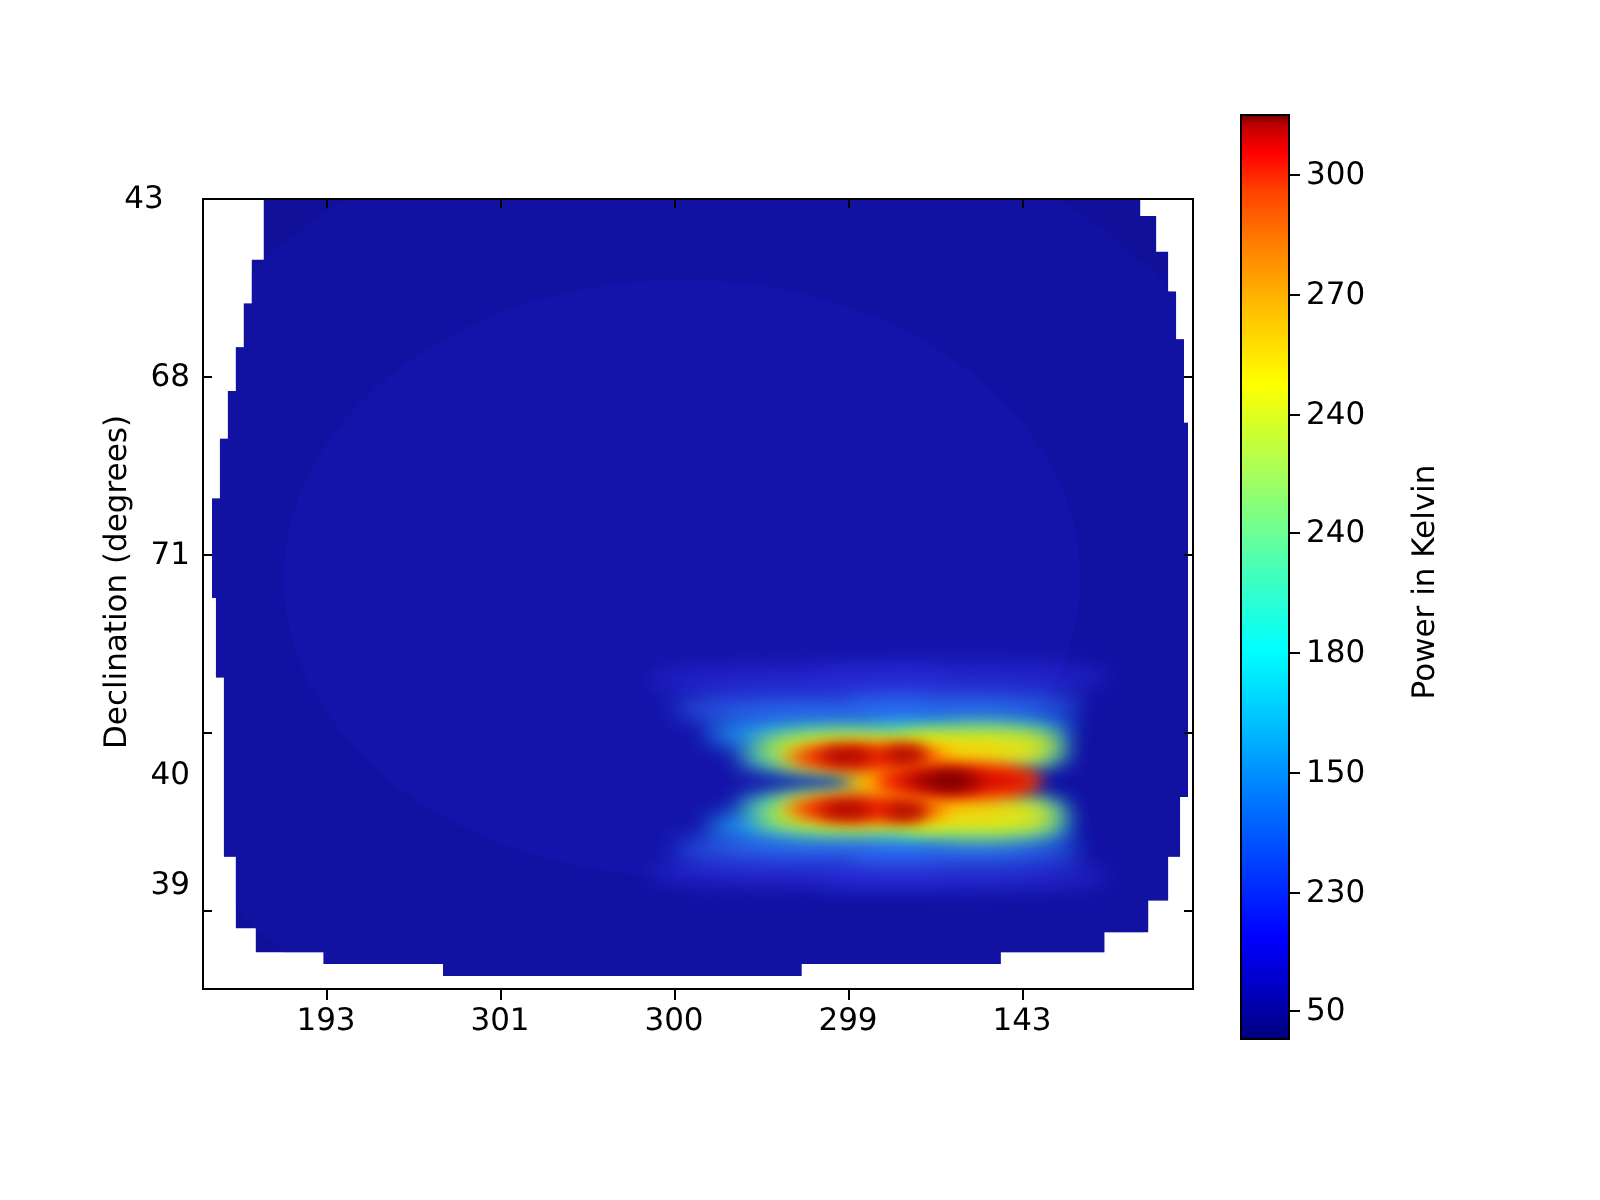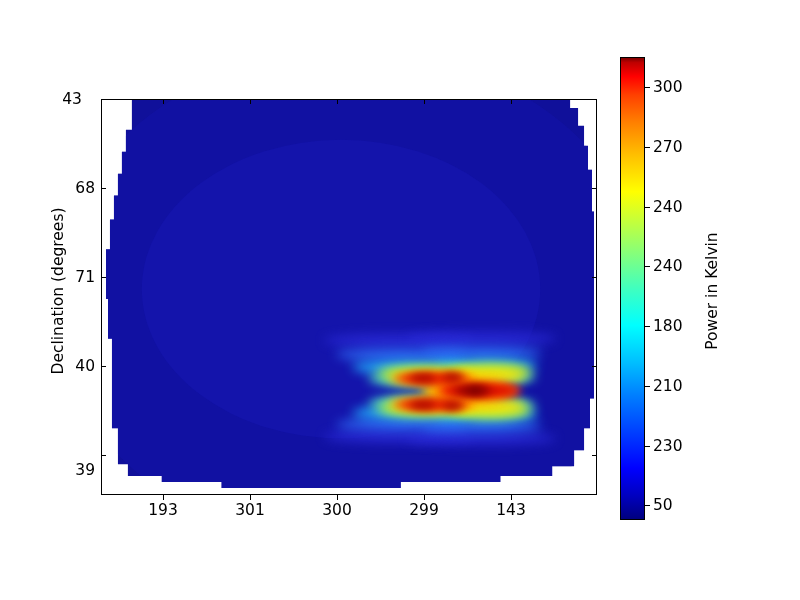--- a/index.html
+++ b/index.html
@@ -195,40 +195,40 @@
   <div class="tick-y" style="top:455px;"></div>
   <div class="tick-y-in" style="top:99px;"></div>
   <div class="tick-y-in" style="top:188px;"></div>
   <div class="tick-y-in" style="top:277px;"></div>
   <div class="tick-y-in" style="top:366px;"></div>
   <div class="tick-y-in" style="top:455px;"></div>
 
   <div class="lbl-y" style="top:90px;text-align:center;">43</div>
   <div class="lbl-y" style="top:179px;">68</div>
   <div class="lbl-y" style="top:268px;">71</div>
-  <div class="lbl-y" style="top:357px;">40</div>
-  <div class="lbl-y" style="top:461px;">39</div>
+  <div class="lbl-y" style="top:378px;">40</div>
+  <div class="lbl-y" style="top:433px;">39</div>
 
   <div id="ylabel">Declination (degrees)</div>
 
   <div id="cbar"></div>
 
   <div class="tick-c" style="top:87px;"></div>
   <div class="tick-c" style="top:147px;"></div>
   <div class="tick-c" style="top:207px;"></div>
   <div class="tick-c" style="top:266px;"></div>
   <div class="tick-c" style="top:326px;"></div>
   <div class="tick-c" style="top:386px;"></div>
   <div class="tick-c" style="top:446px;"></div>
   <div class="tick-c" style="top:505px;"></div>
 
   <div class="lbl-c" style="top:78px;">300</div>
   <div class="lbl-c" style="top:138px;">270</div>
   <div class="lbl-c" style="top:198px;">240</div>
   <div class="lbl-c" style="top:257px;">240</div>
   <div class="lbl-c" style="top:317px;">180</div>
-  <div class="lbl-c" style="top:377px;">210</div>
+  <div class="lbl-c" style="top:377px;">150</div>
   <div class="lbl-c" style="top:437px;">230</div>
   <div class="lbl-c" style="top:496px;">50</div>
 
   <div id="cbarlabel">Power in Kelvin</div>
 
 </div>
 
 </body></html>

